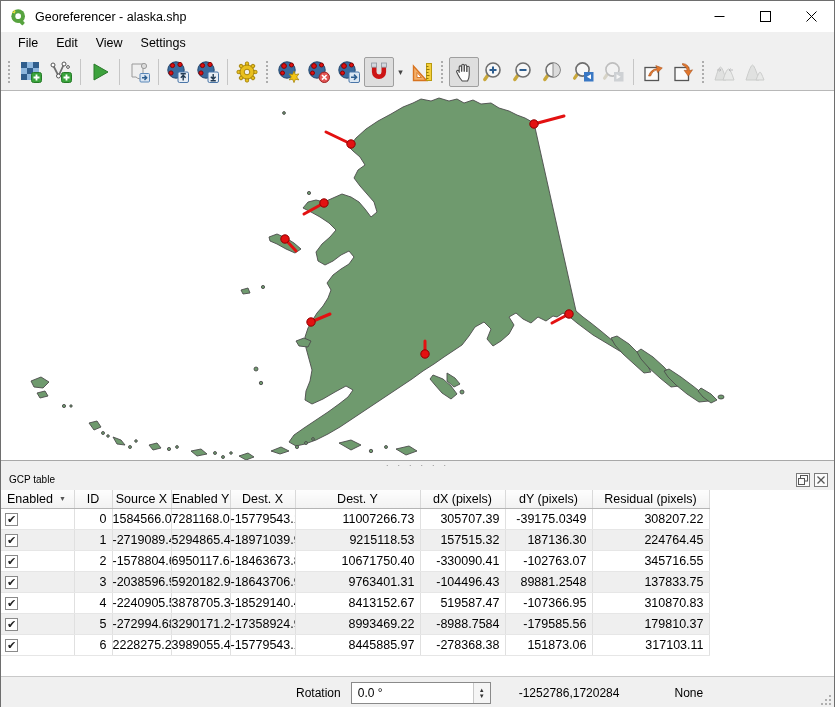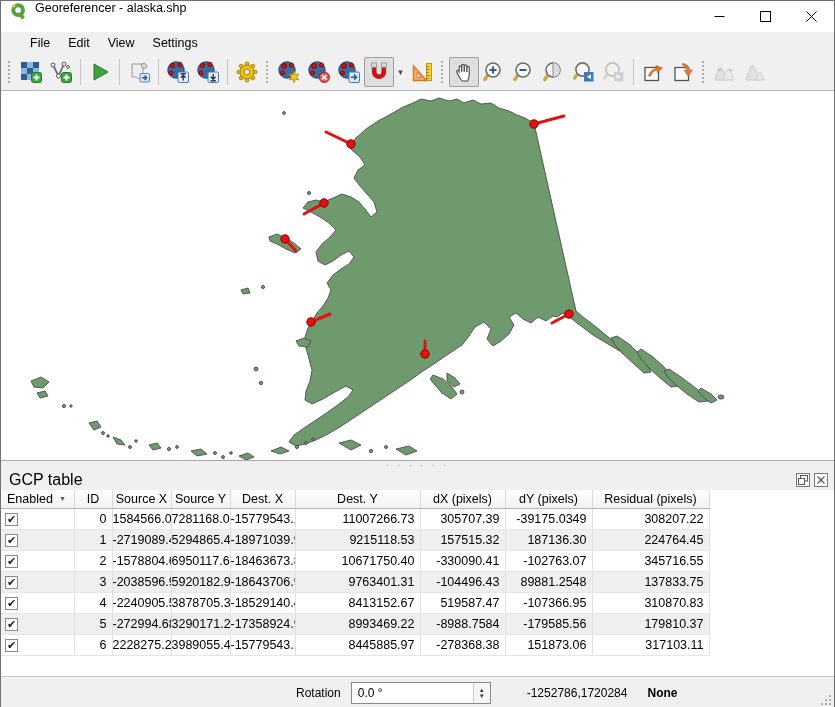--- a/index.html
+++ b/index.html
@@ -4,28 +4,28 @@
 <style>
   * { box-sizing: border-box; margin: 0; padding: 0; }
   html,body { width:835px; height:707px; }
   body {
     font-family: "Liberation Sans", "DejaVu Sans", sans-serif;
     font-size: 12px; color:#000; background:#fff;
   }
   .window { width:835px; height:707px; border:1px solid #6e6e6e; display:flex; flex-direction:column; background:#f0f0f0; }
 
   
-  .titlebar { height:31px; background:#ffffff; display:flex; align-items:flex-start; flex:0 0 auto; }
+  .titlebar { height:31px; background:#ffffff; display:flex; align-items:center; flex:0 0 auto; }
   .app-icon { width:20px; height:20px; margin:0 6px 0 8px; display:inline-flex; }
   .title { font-size:12.5px; }
   .win-controls { margin-left:auto; display:flex; height:100%; }
   .winbtn { width:46px; height:100%; border:0; background:transparent; display:flex; align-items:center; justify-content:center; cursor:pointer; }
 
   
-  .menubar { height:21px; background:#f0f0f0; display:flex; align-items:center; padding-left:20px; flex:0 0 auto; }
+  .menubar { height:21px; background:#f0f0f0; display:flex; align-items:center; padding-left:8px; flex:0 0 auto; }
   .menu-item { padding:2px 9px; font-size:12.5px; }
 
   
   .toolbar { height:38px; background:#f0f0f0; border-bottom:1px solid #b8b8b8; display:flex; align-items:center; padding:0 3px; flex:0 0 auto; }
   .tbtn { width:30px; height:30px; border:1px solid transparent; border-radius:2px; background:transparent;
           display:flex; align-items:center; justify-content:center; flex:0 0 auto; }
   .tbtn svg { width:24px; height:24px; }
   .tbtn.pressed { background:#dedede; border-color:#9f9f9f; }
   .tbtn.disabled { opacity:.38; filter:grayscale(70%); }
   .tbtn-dd { width:13px; height:30px; display:flex; align-items:center; justify-content:center; color:#444; font-size:9px; flex:0 0 auto; }
@@ -38,21 +38,21 @@
   .map { height:370px; background:#ffffff; border-bottom:1px solid #a8a8a8; flex:0 0 auto; overflow:hidden; }
   .map svg { display:block; }
 
   
   .splitter { height:8px; background:#f0f0f0; display:flex; align-items:center; justify-content:center; flex:0 0 auto; cursor:row-resize; }
   .splitter .dots { color:#8f8f8f; font-size:9px; letter-spacing:3px; line-height:4px; }
 
   
   .gcp-panel { height:207px; background:#ffffff; display:flex; flex-direction:column; flex:0 0 auto; }
   .panel-titlebar { height:21px; background:#f0f0f0; display:flex; align-items:center; padding:0 6px 0 8px; flex:0 0 auto; }
-  .panel-title { font-size:16px; }
+  .panel-title { font-size:10px; }
   .panel-btns { margin-left:auto; display:flex; gap:4px; }
   .pbtn { width:14px; height:14px; border:1px solid #7a7a7a; background:#fbfbfb; display:flex; align-items:center; justify-content:center; padding:0; cursor:pointer; }
   .pbtn svg { width:10px; height:10px; }
 
   table.gcp { border-collapse:collapse; table-layout:fixed; width:708px; font-size:12.5px; }
   table.gcp th { height:18px; font-weight:normal; text-align:center;
     background:linear-gradient(#fdfdfd,#f2f2f2); border-right:1px solid #d9d9d9; border-bottom:1px solid #b5b5b5;
     overflow:hidden; white-space:nowrap; }
   table.gcp th.col-enabled { text-align:left; padding-left:6px; }
   .sort { font-size:7px; color:#555; margin-left:6px; vertical-align:2px; }
@@ -67,22 +67,22 @@
   
   .statusbar { height:32px; margin-top:auto; background:#f0f0f0; border-top:1px solid #c9c9c9;
     display:flex; align-items:center; padding:0 2px; gap:0; position:relative; flex:0 0 auto; }
   .rot-label { margin-left:293px; }
   .spinbox { width:140px; height:22px; border:1px solid #8a8a8a; background:#fff; margin-left:10px;
     display:flex; align-items:center;gap:27px; }
   .spin-value { flex:1; padding-left:6px; }
   .spin-arrows { width:17px; height:100%; border-left:1px solid #c9c9c9; display:flex; flex-direction:column;
     align-items:center; justify-content:center; font-size:6px; color:#333; line-height:6px; background:#f5f5f5; }
   .transform-text { margin-left:22px; }
-  .coords { margin-left:36px; }
-  .crs { margin-left:20px;font-weight:bold; }
+  .coords { margin-left:28px; }
+  .crs { margin-left:55px; }
   .grip { position:absolute; right:2px; bottom:2px; width:12px; height:12px; }
 </style>
 </head>
 <body>
 
 <div class="window">
 
   <div class="titlebar">
     <span class="app-icon">
       <svg viewBox="0 0 24 24">
@@ -450,21 +450,21 @@
             <col style="width:125px">
             <col style="width:85px">
             <col style="width:87px">
             <col style="width:117px">
         </colgroup>
         <thead>
           <tr>
             <th class="col-enabled"><span>Enabled</span><span class="sort">▼</span></th>
             <th>ID</th>
             <th>Source X</th>
-            <th>Source Y</th>
+            <th>Enabled Y</th>
             <th>Dest. X</th>
             <th>Dest. Y</th>
             <th>dX (pixels)</th>
             <th>dY (pixels)</th>
             <th>Residual (pixels)</th>
           </tr>
         </thead>
         <tbody>
             <tr>
               <td class="cell-enabled"><span class="checkbox">✔</span></td>

